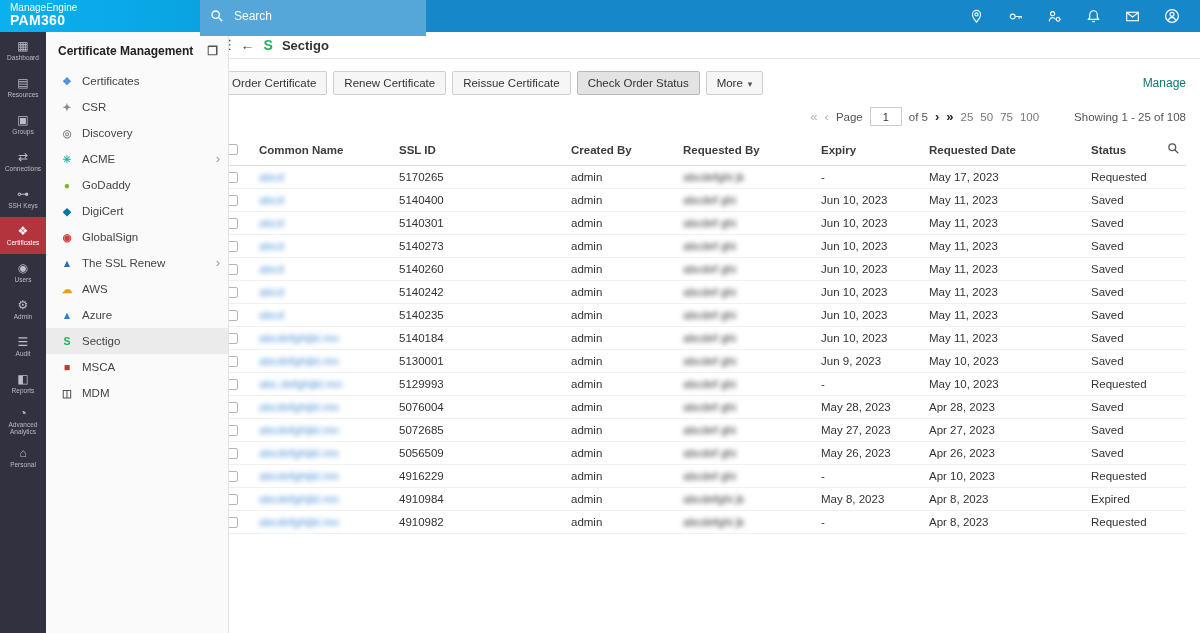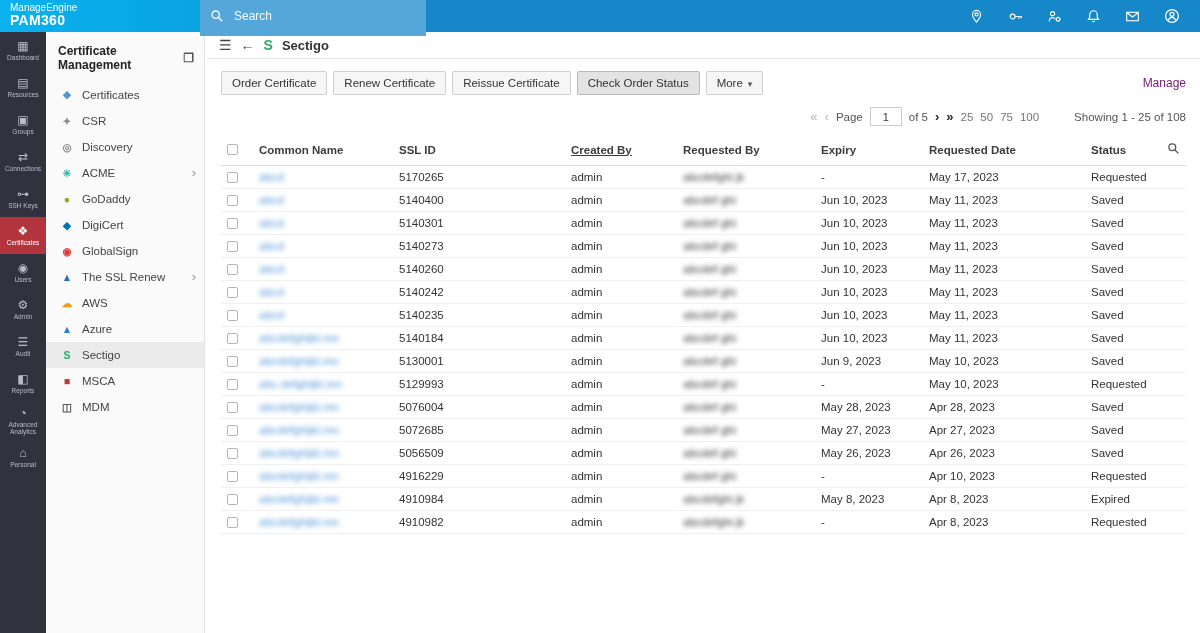--- a/index.html
+++ b/index.html
@@ -23,21 +23,21 @@
 
   
   .rail{position:absolute;top:32px;left:0;bottom:0;width:46px;background:#313140;z-index:10;}
   .rail-item{height:37px;display:flex;flex-direction:column;align-items:center;justify-content:center;
              gap:2px;color:#bdbdc7;cursor:pointer;}
   .rail-item.active{background:#b4343e;color:#fff;}
   .rail-ic{font-size:12px;line-height:12px;}
   .rail-lb{font-size:6.5px;line-height:7px;text-align:center;}
 
   
-  .sidebar{position:absolute;top:32px;left:46px;bottom:0;width:159px;background:#fafafa;
+  .sidebar{position:absolute;top:32px;left:46px;bottom:0;width:183px;background:#fafafa;
            border-right:1px solid #e2e2e2;box-sizing:border-box;z-index:5;}
   .sidebar-header{display:flex;align-items:center;justify-content:space-between;
                   padding:12px 10px 10px 12px;font-size:12px;font-weight:bold;color:#222;}
   .popout{color:#555;font-size:12px;cursor:pointer;}
   .side-item{display:flex;align-items:center;gap:8px;padding:6px 8px 6px 14px;font-size:11.5px;
              color:#444;cursor:pointer;line-height:14px;}
   .side-item.active{background:#ebebeb;}
   .side-ic{width:14px;text-align:center;font-size:10.5px;font-weight:bold;}
   .side-ch{margin-left:auto;color:#999;font-size:13px;}
 
@@ -48,38 +48,38 @@
   .mh-icon{font-size:14px;color:#444;cursor:pointer;line-height:14px;}
   .sectigo-badge{color:#27ae60;font-weight:bold;font-size:14px;}
   .page-title{font-size:13px;color:#333;font-weight:bold;}
 
   .toolbar{display:flex;align-items:center;padding:12px 14px 0 14px;}
   .btn{font-size:11.5px;color:#333;background:#f6f6f6;border:1px solid #cfcfcf;border-radius:2px;
        padding:5px 10px;margin-right:6px;cursor:pointer;font-family:"Liberation Sans",sans-serif;}
   .btn.pressed{background:#e3e3e3;border-color:#b9b9b9;}
   .caret{margin-left:5px;font-size:9px;color:#555;}
   .spacer{flex:1;}
-  .manage{font-size:12px;color:#701a75;cursor:pointer;text-decoration:none;}
+  .manage{font-size:12px;color:#0f766e;cursor:pointer;text-decoration:none;}
 
   .pagrow{display:flex;align-items:center;justify-content:flex-end;gap:7px;
           padding:12px 14px 6px 14px;font-size:11.5px;color:#555;}
   .pg{cursor:pointer;font-size:13px;line-height:12px;}
   .pg.dim{color:#b5b5b5;}
   .pg.strong{color:#222;font-weight:bold;}
   .pg-input{width:26px;height:15px;border:1px solid #ccc;text-align:center;font-size:11px;
             color:#333;font-family:"Liberation Sans",sans-serif;}
   .pg-size{color:#777;cursor:pointer;}
   .showing{margin-left:28px;color:#555;}
 
   table{border-collapse:collapse;margin:2px 14px 0 14px;width:calc(100% - 28px);table-layout:fixed;}
   thead th{text-align:left;font-size:11.5px;color:#3c3c3c;font-weight:bold;
            padding:8px 6px;border-bottom:1px solid #dcdcdc;}
   tbody td{font-size:11.5px;color:#333;padding:5px 6px;border-bottom:1px solid #f0f0f0;
            white-space:nowrap;overflow:hidden;}
-  .w-check{width:20px;} .w-cn{width:128px;} .w-ssl{width:160px;} .w-cb{width:100px;text-decoration:underline;}
+  .w-check{width:20px;} .w-cn{width:128px;} .w-ssl{width:160px;} .w-cb{width:100px;}
   .w-rb{width:126px;} .w-ex{width:96px;} .w-rd{width:150px;} .w-st{width:auto;} .w-sr{width:24px;}
   .c-check input, .hd-check{appearance:none;-webkit-appearance:none;width:11px;height:11px;
         border:1px solid #b5b5b5;border-radius:2px;background:#fff;margin:0;cursor:pointer;display:block;}
   a.link{color:#4f94d8;text-decoration:none;cursor:pointer;}
   .blur{filter:blur(2.4px);}
   .c-search{text-align:right;}
 
   .chat-tab{position:absolute;left:114px;bottom:0;width:17px;height:12px;background:#1e90d6;cursor:pointer;}
 </style>
 </head>

